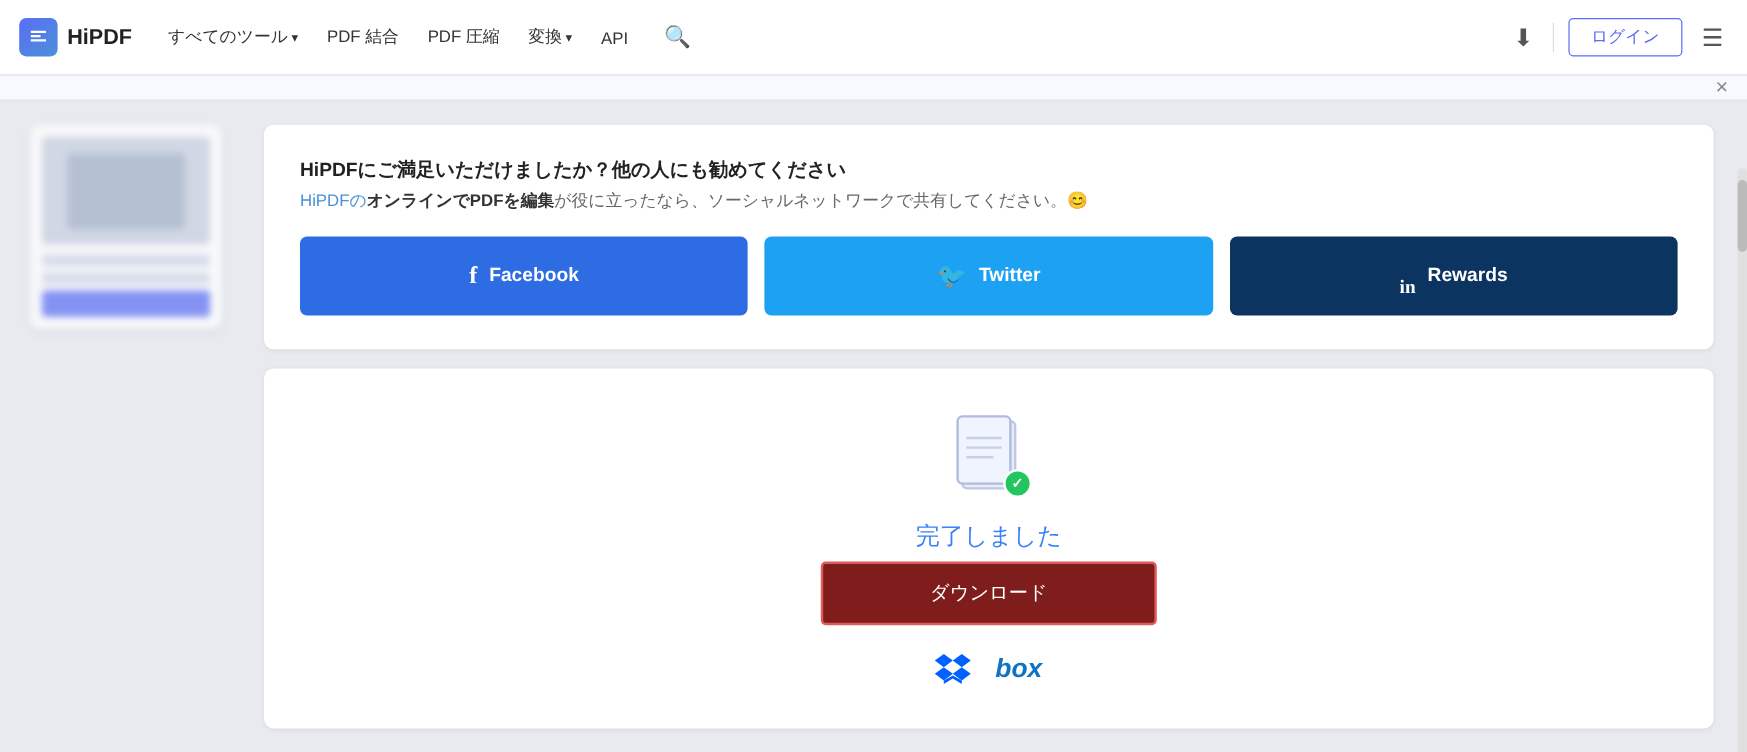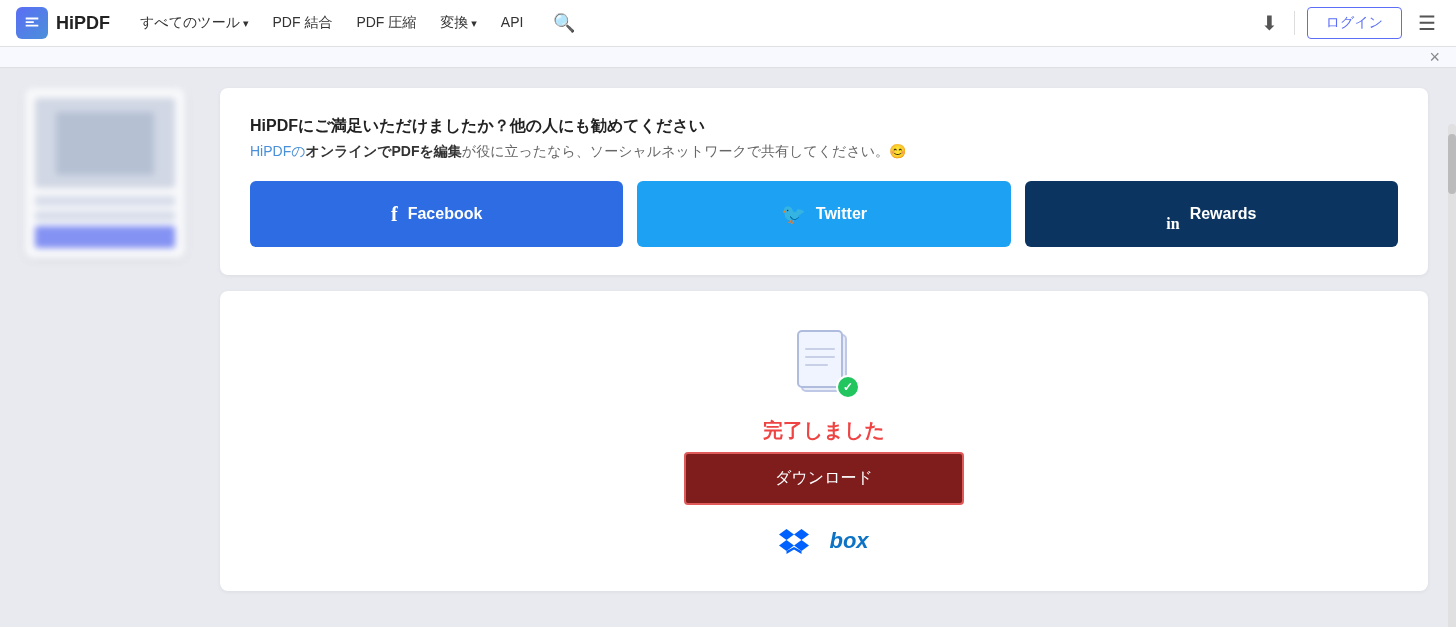--- a/index.html
+++ b/index.html
@@ -1,21 +1,21 @@
 <!DOCTYPE html>
 <html><head>
   <meta charset="utf-8">
   <style>
     * { box-sizing: border-box; margin: 0; padding: 0; }
     body { font-family: -apple-system, BlinkMacSystemFont, 'Segoe UI', sans-serif; background: #e8eaf0; min-height: 627px; overflow-x: hidden; }
 
     
     .navbar {
       background: #fff;
-      height: 47px;
+      height: 63px;
       display: flex;
       align-items: center;
       padding: 0 16px;
       border-bottom: 1px solid #e0e0e0;
       position: relative;
       z-index: 10;
     }
     .navbar-logo {
       display: flex;
       align-items: center;
@@ -23,21 +23,21 @@
       margin-right: 20px;
     }
     .logo-icon {
       width: 32px; height: 32px;
       background: linear-gradient(135deg, #5b6ef5, #4a90d9);
       border-radius: 6px;
       display: flex; align-items: center; justify-content: center;
     }
     .logo-icon svg { width: 18px; height: 18px; fill: white; }
     .logo-text { font-size: 18px; font-weight: 700; color: #222; }
-    .nav-links { display: flex; align-items: flex-start; gap: 4px; flex: 1; }
+    .nav-links { display: flex; align-items: flex-end; gap: 4px; flex: 1; }
     .nav-link {
       font-size: 14px; color: #333; padding: 6px 10px; cursor: pointer;
       display: flex; align-items: center; gap: 3px;
     }
     .nav-search {
       margin-left: 8px; font-size: 18px; color: #555; cursor: pointer; padding: 4px 8px;
     }
     .navbar-right {
       display: flex; align-items: center; gap: 12px; margin-left: auto;
     }
@@ -170,21 +170,21 @@
       position: absolute;
       bottom: 0; right: -4px;
       width: 24px; height: 24px;
       background: #22c55e;
       border-radius: 50%;
       border: 2px solid #fff;
       display: flex; align-items: center; justify-content: center;
       color: white; font-size: 12px; font-weight: 700;
     }
 
-    .completion-title { font-size: 20px; font-weight: 700; color: #ef4444; margin-bottom: 8px; }
+    .completion-title { font-size: 20px; font-weight: 400; color: #3b82f6; margin-bottom: 8px; }
     .completion-subtitle { font-size: 14px; color: #666; margin-bottom: 28px; }
 
     .download-btn {
       background: #7f1d1d;
       color: #fff;
       border: 2px solid #e05a5a;
       border-radius: 4px;
       padding: 14px 80px;
       font-size: 16px;
       font-weight: 500;

